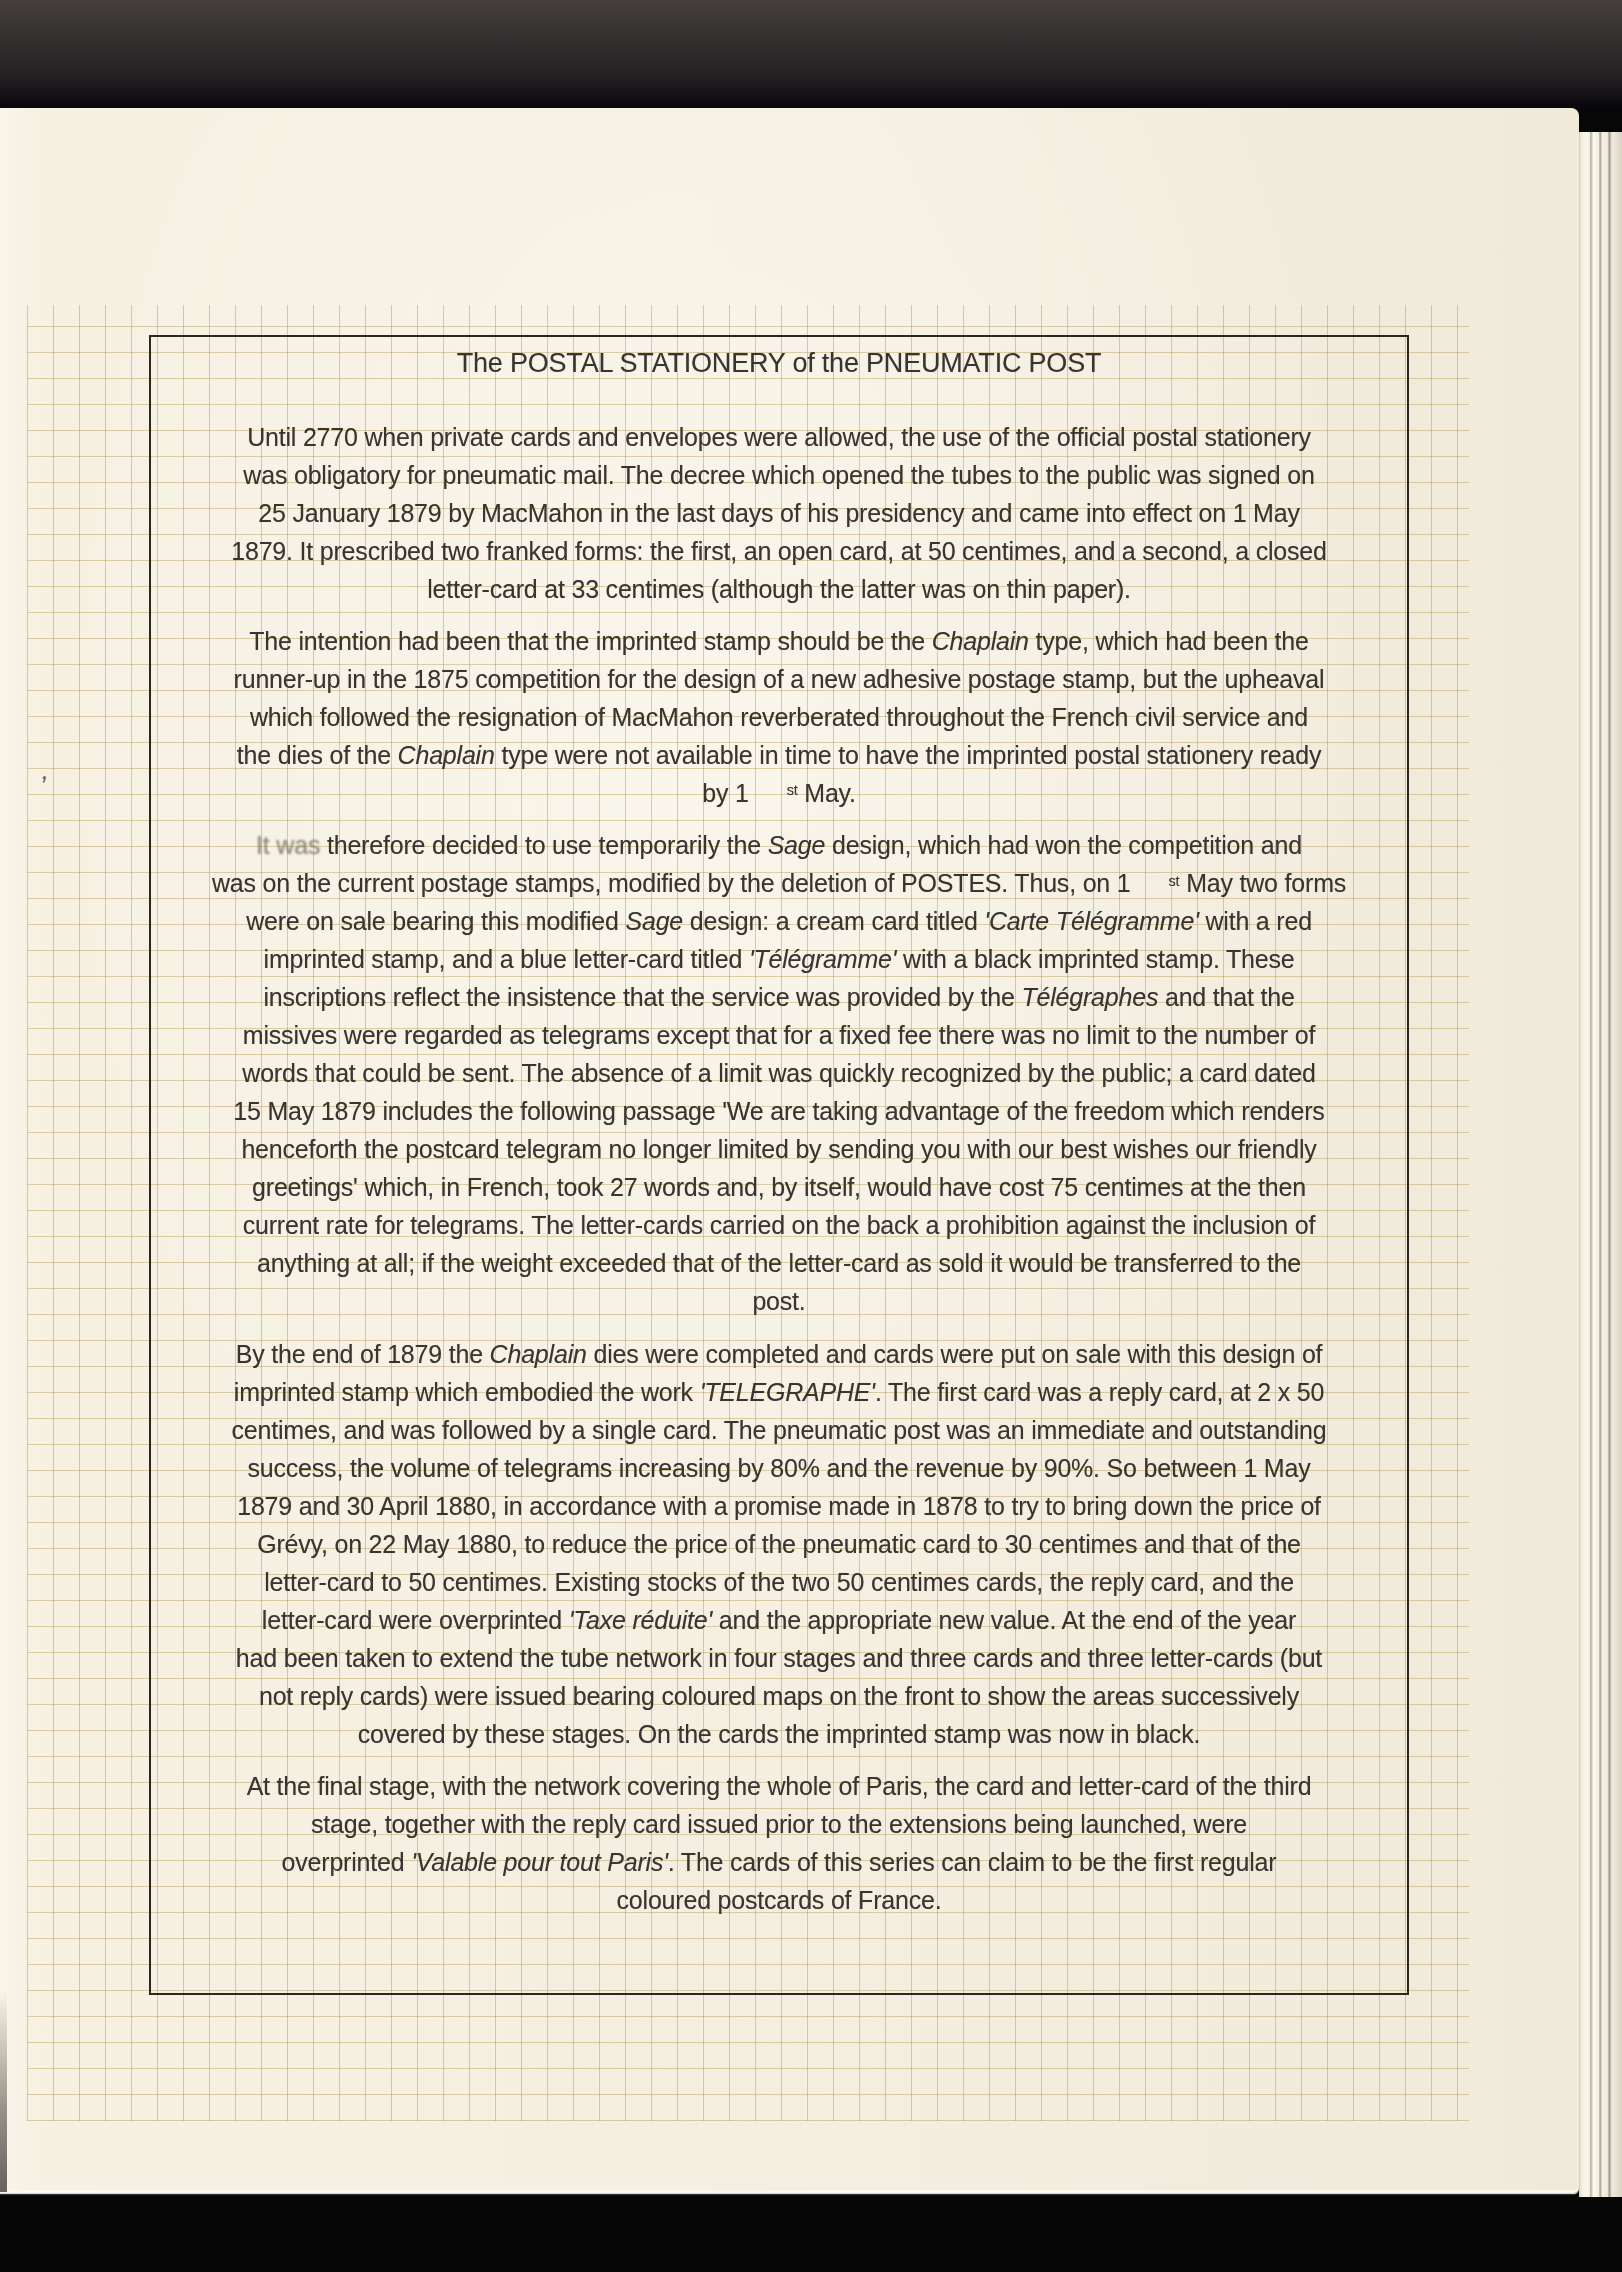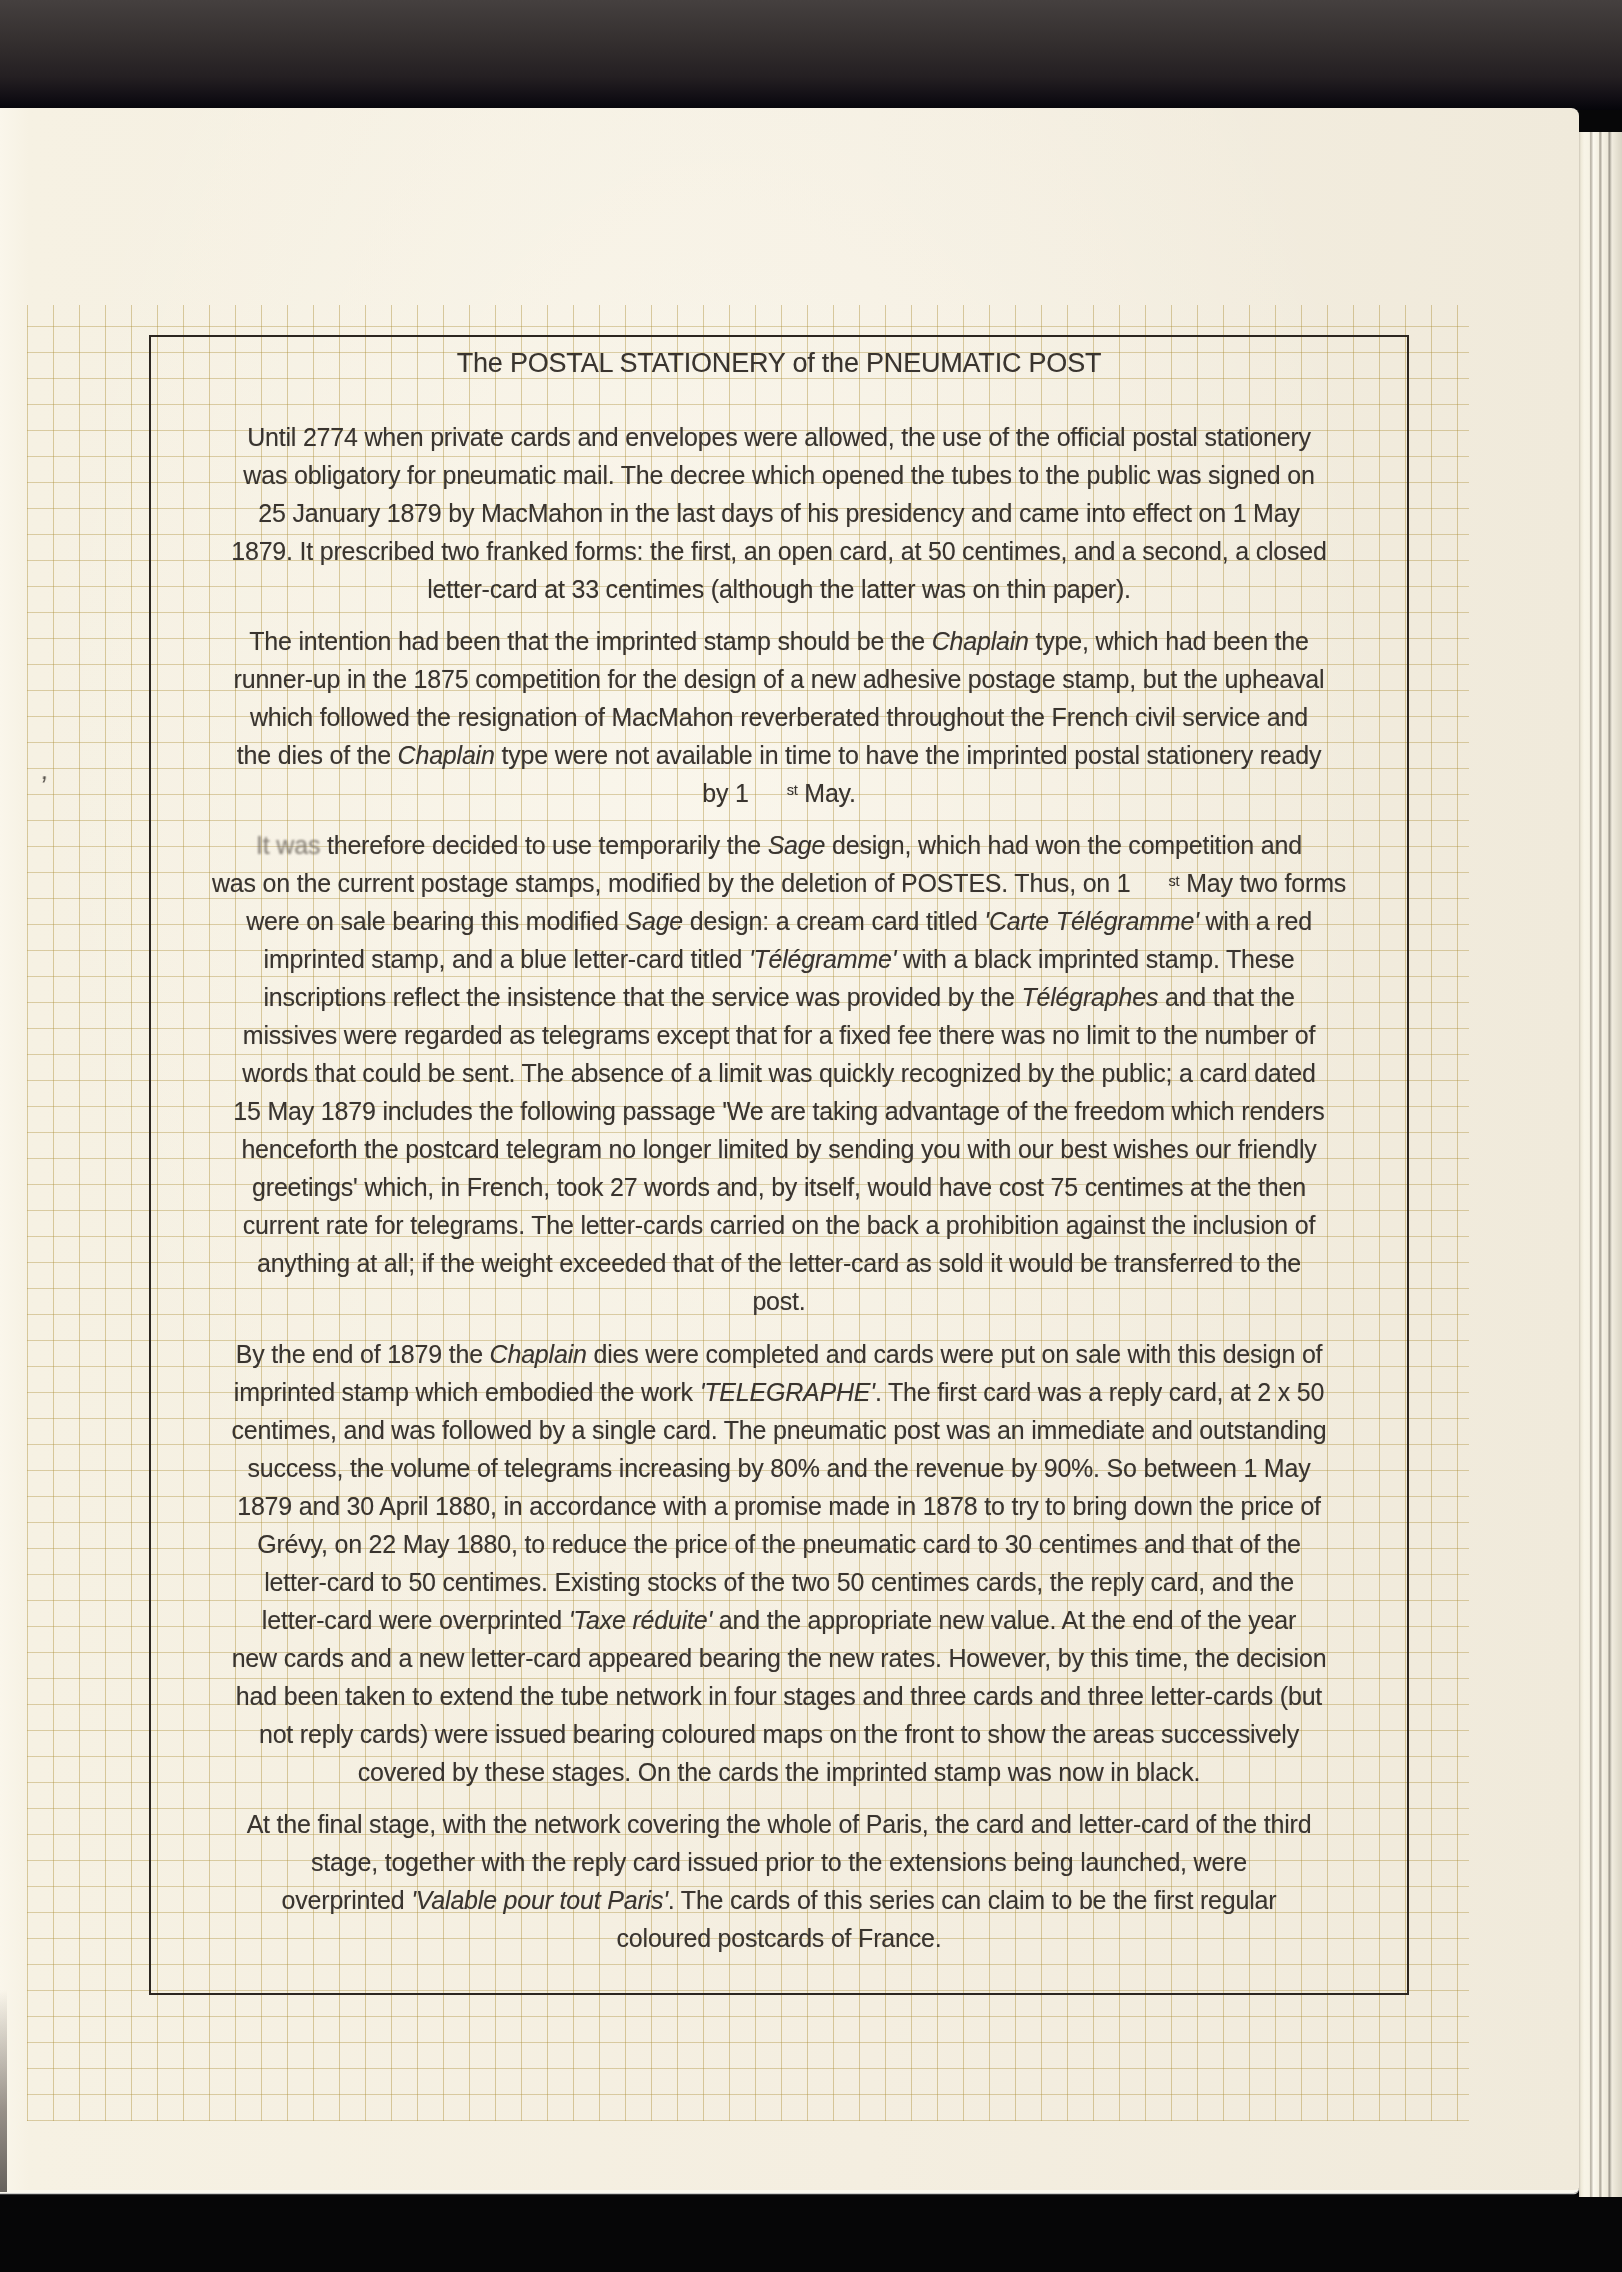--- a/index.html
+++ b/index.html
@@ -79,21 +79,21 @@
 <div class="grid"></div>
 
 <div class="page-stack"></div>
 
 <div class="paper-left-shadow"></div>
 
 <div class="textbox">
   <div class="title">The POSTAL STATIONERY of the PNEUMATIC POST</div>
   <div>
       <div class="para">
-        <div class="line"><span>Until 2774 when private cards and envelopes were allowed, the use of the official postal stationery</span></div>
+        <div class="line"><span>Until 2770 when private cards and envelopes were allowed, the use of the official postal stationery</span></div>
         <div class="line"><span>was obligatory for pneumatic mail. The decree which opened the tubes to the public was signed on</span></div>
         <div class="line"><span>25 January 1879 by MacMahon in the last days of his presidency and came into effect on 1 May</span></div>
         <div class="line"><span>1879. It prescribed two franked forms: the first, an open card, at 50 centimes, and a second, a closed</span></div>
         <div class="line"><span>letter-card at 33 centimes (although the latter was on thin paper).</span></div>
       </div>
       <div class="para">
         <div class="line"><span>The intention had been that the imprinted stamp should be the </span><i>Chaplain</i><span> type, which had been the</span></div>
         <div class="line"><span>runner-up in the 1875 competition for the design of a new adhesive postage stamp, but the upheaval</span></div>
         <div class="line"><span>which followed the resignation of MacMahon reverberated throughout the French civil service and</span></div>
         <div class="line"><span>the dies of the </span><i>Chaplain</i><span> type were not available in time to have the imprinted postal stationery ready</span></div>
@@ -116,21 +116,20 @@
       </div>
       <div class="para">
         <div class="line"><span>By the end of 1879 the </span><i>Chaplain</i><span> dies were completed and cards were put on sale with this design of</span></div>
         <div class="line"><span>imprinted stamp which embodied the work </span><i>'TELEGRAPHE'</i><span>. The first card was a reply card, at 2 x 50</span></div>
         <div class="line"><span>centimes, and was followed by a single card. The pneumatic post was an immediate and outstanding</span></div>
         <div class="line"><span>success, the volume of telegrams increasing by 80% and the revenue by 90%. So between 1 May</span></div>
         <div class="line"><span>1879 and 30 April 1880, in accordance with a promise made in 1878 to try to bring down the price of</span></div>
         <div class="line"><span>Grévy, on 22 May 1880, to reduce the price of the pneumatic card to 30 centimes and that of the</span></div>
         <div class="line"><span>letter-card to 50 centimes. Existing stocks of the two 50 centimes cards, the reply card, and the</span></div>
         <div class="line"><span>letter-card were overprinted </span><i>'Taxe réduite'</i><span> and the appropriate new value. At the end of the year</span></div>
-        <div class="line"><span>new cards and a new letter-card appeared bearing the new rates. However, by this time, the decision</span></div>
         <div class="line"><span>had been taken to extend the tube network in four stages and three cards and three letter-cards (but</span></div>
         <div class="line"><span>not reply cards) were issued bearing coloured maps on the front to show the areas successively</span></div>
         <div class="line"><span>covered by these stages. On the cards the imprinted stamp was now in black.</span></div>
       </div>
       <div class="para">
         <div class="line"><span>At the final stage, with the network covering the whole of Paris, the card and letter-card of the third</span></div>
         <div class="line"><span>stage, together with the reply card issued prior to the extensions being launched, were</span></div>
         <div class="line"><span>overprinted </span><i>'Valable pour tout Paris'</i><span>. The cards of this series can claim to be the first regular</span></div>
         <div class="line"><span>coloured postcards of France.</span></div>
       </div>

